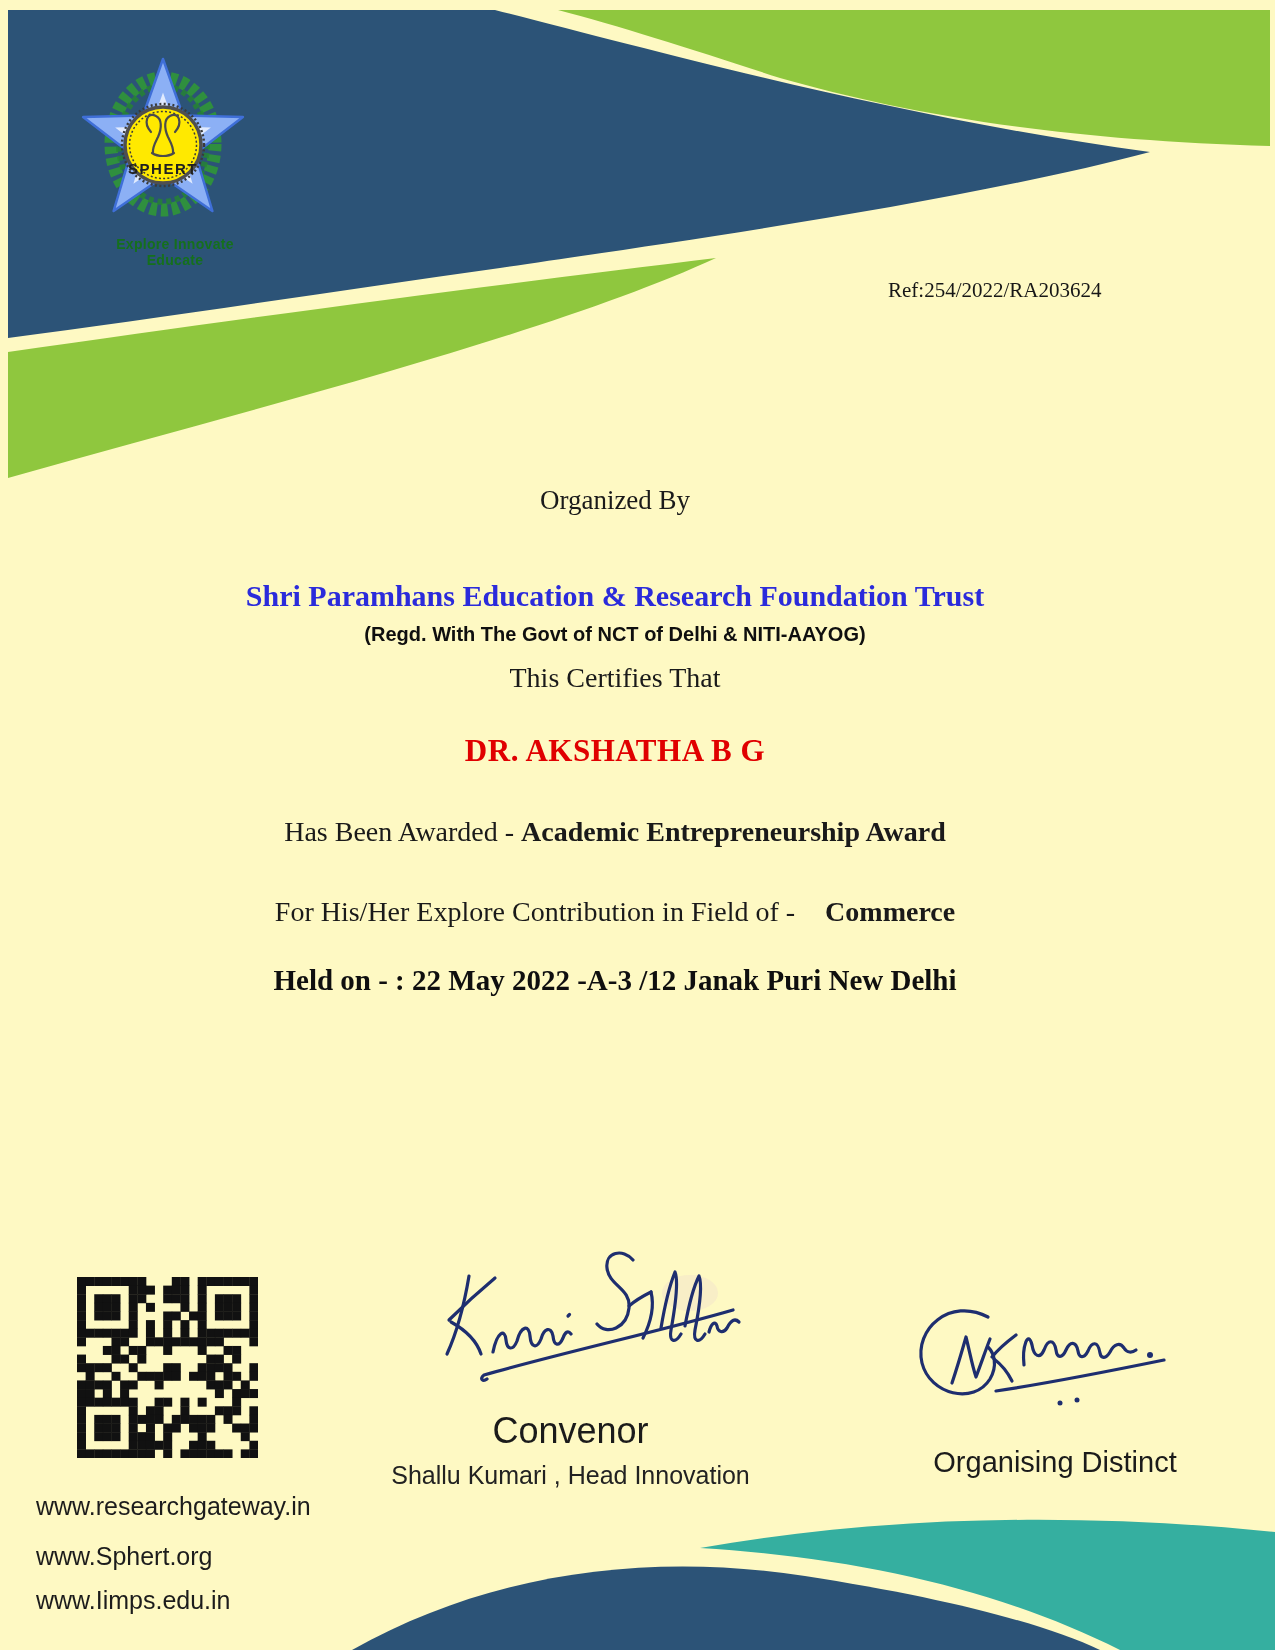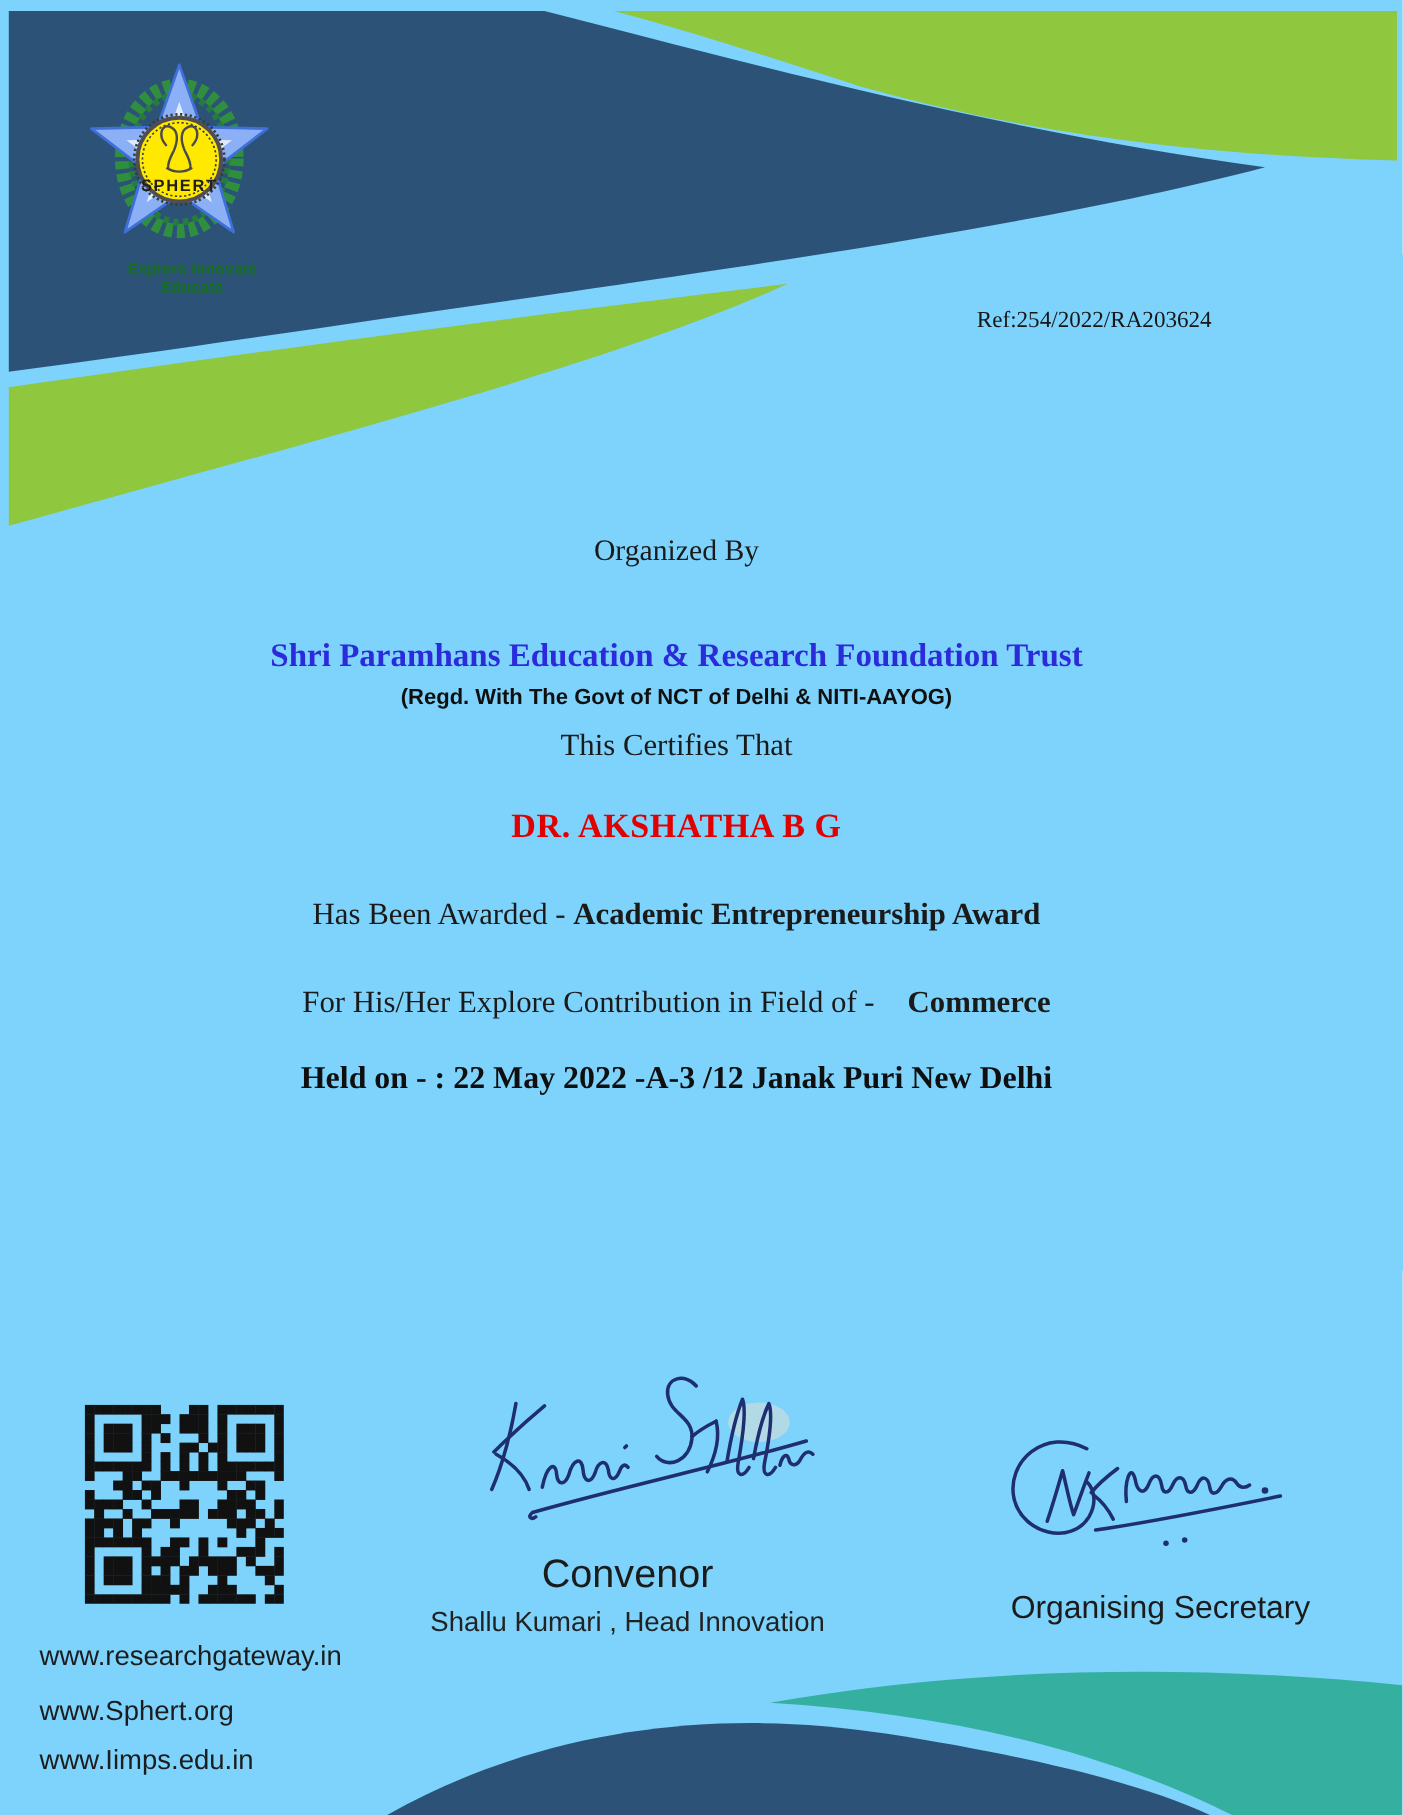--- a/index.html
+++ b/index.html
@@ -1,18 +1,18 @@
 <!DOCTYPE html>
 <html><head>
 <meta charset="utf-8">
 <style>
   html,body{margin:0;padding:0;background:#e8e8e8;}
   .page{
     position:relative;width:1275px;height:1650px;margin:0 auto;
-    background:#7dd3fc;overflow:hidden;
+    background:#fef9c3;overflow:hidden;
     font-family:"Liberation Sans",sans-serif;color:#111;
   }
   svg{display:block;}
   .abs{position:absolute;}
   .deco{left:0;pointer-events:none;}
   
   .serif{font-family:"Liberation Serif",serif;}
   .center-col{left:0;width:1230px;text-align:center;}
   .ref{left:888px;top:278px;font-family:"Liberation Serif",serif;font-size:21px;color:#171717;}
   .title{top:398px;font-size:40px;line-height:50px;letter-spacing:.5px;color:#0d0d0d;}
@@ -22,21 +22,21 @@
   .certifies{top:662px;font-size:28px;color:#1a1a1a;}
   .recipient{top:733px;font-size:31px;font-weight:bold;letter-spacing:.5px;color:#e00000;}
   .awarded{top:816px;font-size:28px;color:#1a1a1a;}
   .field{top:896px;font-size:28px;color:#1a1a1a;}
   .held{top:964px;font-size:29px;font-weight:bold;color:#0f0f0f;}
   .bold{font-weight:bold;}
   .gap{display:inline-block;width:30px;}
   
   .logo-box{left:78px;top:48px;width:170px;height:175px;}
   .tagline{left:90px;top:236px;width:170px;text-align:center;
-           font-size:14px;font-weight:bold;color:#15701c;letter-spacing:.3px;text-decoration:underline;}
+           font-size:14px;font-weight:bold;color:#15701c;letter-spacing:.3px;}
   
   .site{left:36px;font-size:25px;color:#1c1c1c;}
   .site1{top:1492px;} .site2{top:1542px;} .site3{top:1586px;}
   .convenor-block{left:368px;top:1410px;width:405px;text-align:center;}
   .convenor-title{font-size:36px;color:#1b1b1b;}
   .convenor-name{font-size:25px;color:#222;margin-top:9px;}
   .secretary-block{left:860px;top:1446px;width:390px;text-align:center;font-size:29px;color:#1b1b1b;}
 </style>
 </head>
 <body>
@@ -372,21 +372,21 @@
       <path d="M52,88 C58,70 62,56 66,42 C70,58 72,70 76,82 C82,66 86,54 90,44"></path>
       <path d="M92,62 C100,52 108,46 116,40"></path>
       <path d="M94,64 C102,70 108,78 112,86"></path>
       <path d="M124,70 C122,52 128,34 132,50 C134,62 140,64 144,55 C148,44 154,44 156,55 C157,63 162,64 166,55 C170,46 176,46 178,56 C179,63 184,64 188,56 C192,46 198,46 200,58 C201,64 206,64 210,57 C214,49 220,47 224,53 C227,58 232,58 236,55"></path>
       <circle cx="250" cy="60" r="3" stroke="none" fill="#1E2E6F"></circle>
       <path d="M96,96 C150,88 210,76 264,65"></path>
       <circle cx="160" cy="108" r="2.5" stroke="none" fill="#1E2E6F"></circle>
       <circle cx="177" cy="105" r="2.5" stroke="none" fill="#1E2E6F"></circle>
     </g>
   </svg>
-  <div class="abs secretary-block">Organising Secretary</div>
+  <div class="abs secretary-block">Organising Distinct</div>
 
   <svg class="abs deco" style="top:1440px;" width="1275" height="210" viewBox="0 0 1275 210">
     <path d="M700,108 C880,76 1080,72 1275,92 L1275,210 L1120,210
              C1000,150 860,118 700,108 Z" fill="#35AFA0"></path>
     <path d="M352,210 C490,132 650,112 805,136 C940,157 1040,182 1100,210 Z" fill="#2C5377"></path>
   </svg>
 
 </div>
 
 </body></html>

